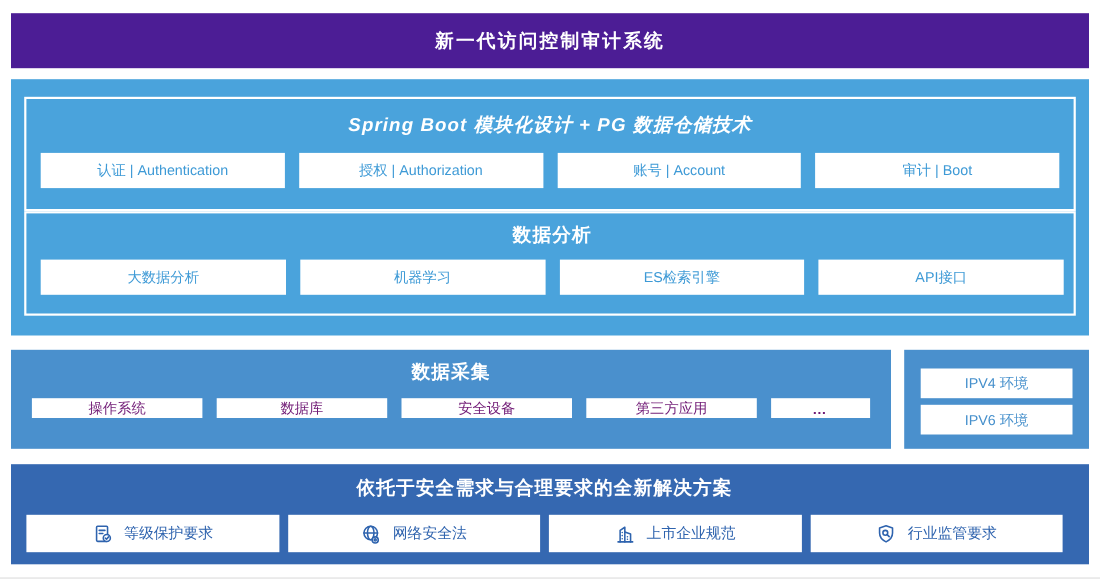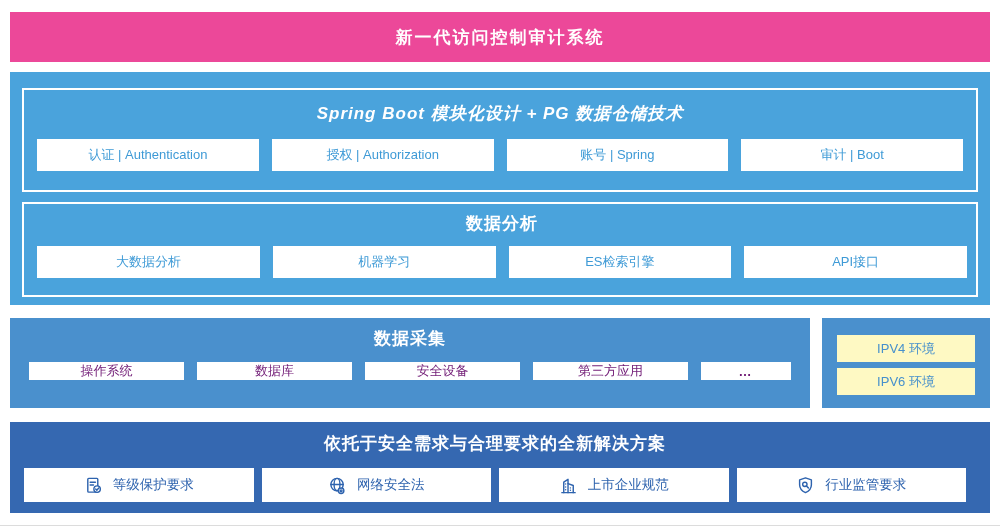--- a/index.html
+++ b/index.html
@@ -7,33 +7,33 @@
   .canvas{
     position:relative;
     width:1000px; height:529px;
     background:#ffffff;
     font-family:"Liberation Sans", sans-serif;
     overflow:hidden;
   }
   
   .banner{
     position:absolute; left:10px; top:12px; width:980px; height:50px;
-    background:#ec4899; color:#ffffff;
+    background:#4c1d95; color:#ffffff;
     display:flex; align-items:center; justify-content:center;
     font-size:17px; font-weight:bold; letter-spacing:2px;
   }
   
   .sec-a{
     position:absolute; left:10px; top:72px; width:980px; height:233px;
     background:#4AA3DC; padding:16px 12px 0 12px;
   }
   .framed{
     border:2px solid #ffffff; width:100%;
   }
-  .framed.module{ height:104px; padding:12px 13px 0 13px; margin-bottom:10px; }
+  .framed.module{ height:104px; padding:12px 13px 0 13px; }
   .framed.analysis{ height:95px; padding:8px 9px 0 13px; }
   .frame-title{
     color:#ffffff; font-size:17px; font-weight:bold; text-align:center;
     letter-spacing:1px;
   }
   .frame-title.italic{ font-style:italic; }
   .row{ display:flex; gap:13px;text-align:right; }
   .row.module-row{ margin-top:14px; }
   .row.analysis-row{ margin-top:11px; }
   .wbox{
@@ -50,21 +50,21 @@
     width:800px; height:90px; background:#4A90CD; padding:9px 19px 0 19px;
   }
   .sec-b .row{ margin-top:12px; gap:13px; }
   .sec-b .wbox{ height:18px; color:#701a75; }
   .wbox.dots{ flex:0 0 90px; letter-spacing:2px; font-weight:bold; }
   .ipv-panel{
     margin-left:12px; width:168px; height:90px; background:#4A90CD;
     padding:17px 15px 0 15px;
   }
   .ipv-box{
-    height:27px; background:#fef9c3; margin-bottom:6px;
+    height:27px; background:#ffffff; margin-bottom:6px;
     display:flex; align-items:center; justify-content:center;
     font-size:13px; color:#4690CC;text-align:center;
   }
   
   .sec-c{
     position:absolute; left:10px; top:422px; width:980px; height:91px;
     background:#3568B1; padding:10px 24px 0 14px;
   }
   .sec-c .frame-title{ letter-spacing:1px; }
   .sec-c .row{ margin-top:13px; gap:8px; }
@@ -91,21 +91,21 @@
     <span>新一代访问控制审计系统</span>
   </div>
 
   <div class="sec-a">
 
     <div class="framed module">
       <div class="frame-title italic">Spring Boot 模块化设计 + PG 数据仓储技术</div>
       <div class="row module-row">
         <div class="wbox">认证 | Authentication</div>
         <div class="wbox">授权 | Authorization</div>
-        <div class="wbox">账号 | Spring</div>
+        <div class="wbox">账号 | Account</div>
         <div class="wbox">审计 | Boot</div>
       </div>
     </div>
 
     <div class="framed analysis">
       <div class="frame-title">数据分析</div>
       <div class="row analysis-row">
         <div class="wbox">大数据分析</div>
         <div class="wbox">机器学习</div>
         <div class="wbox">ES检索引擎</div>

